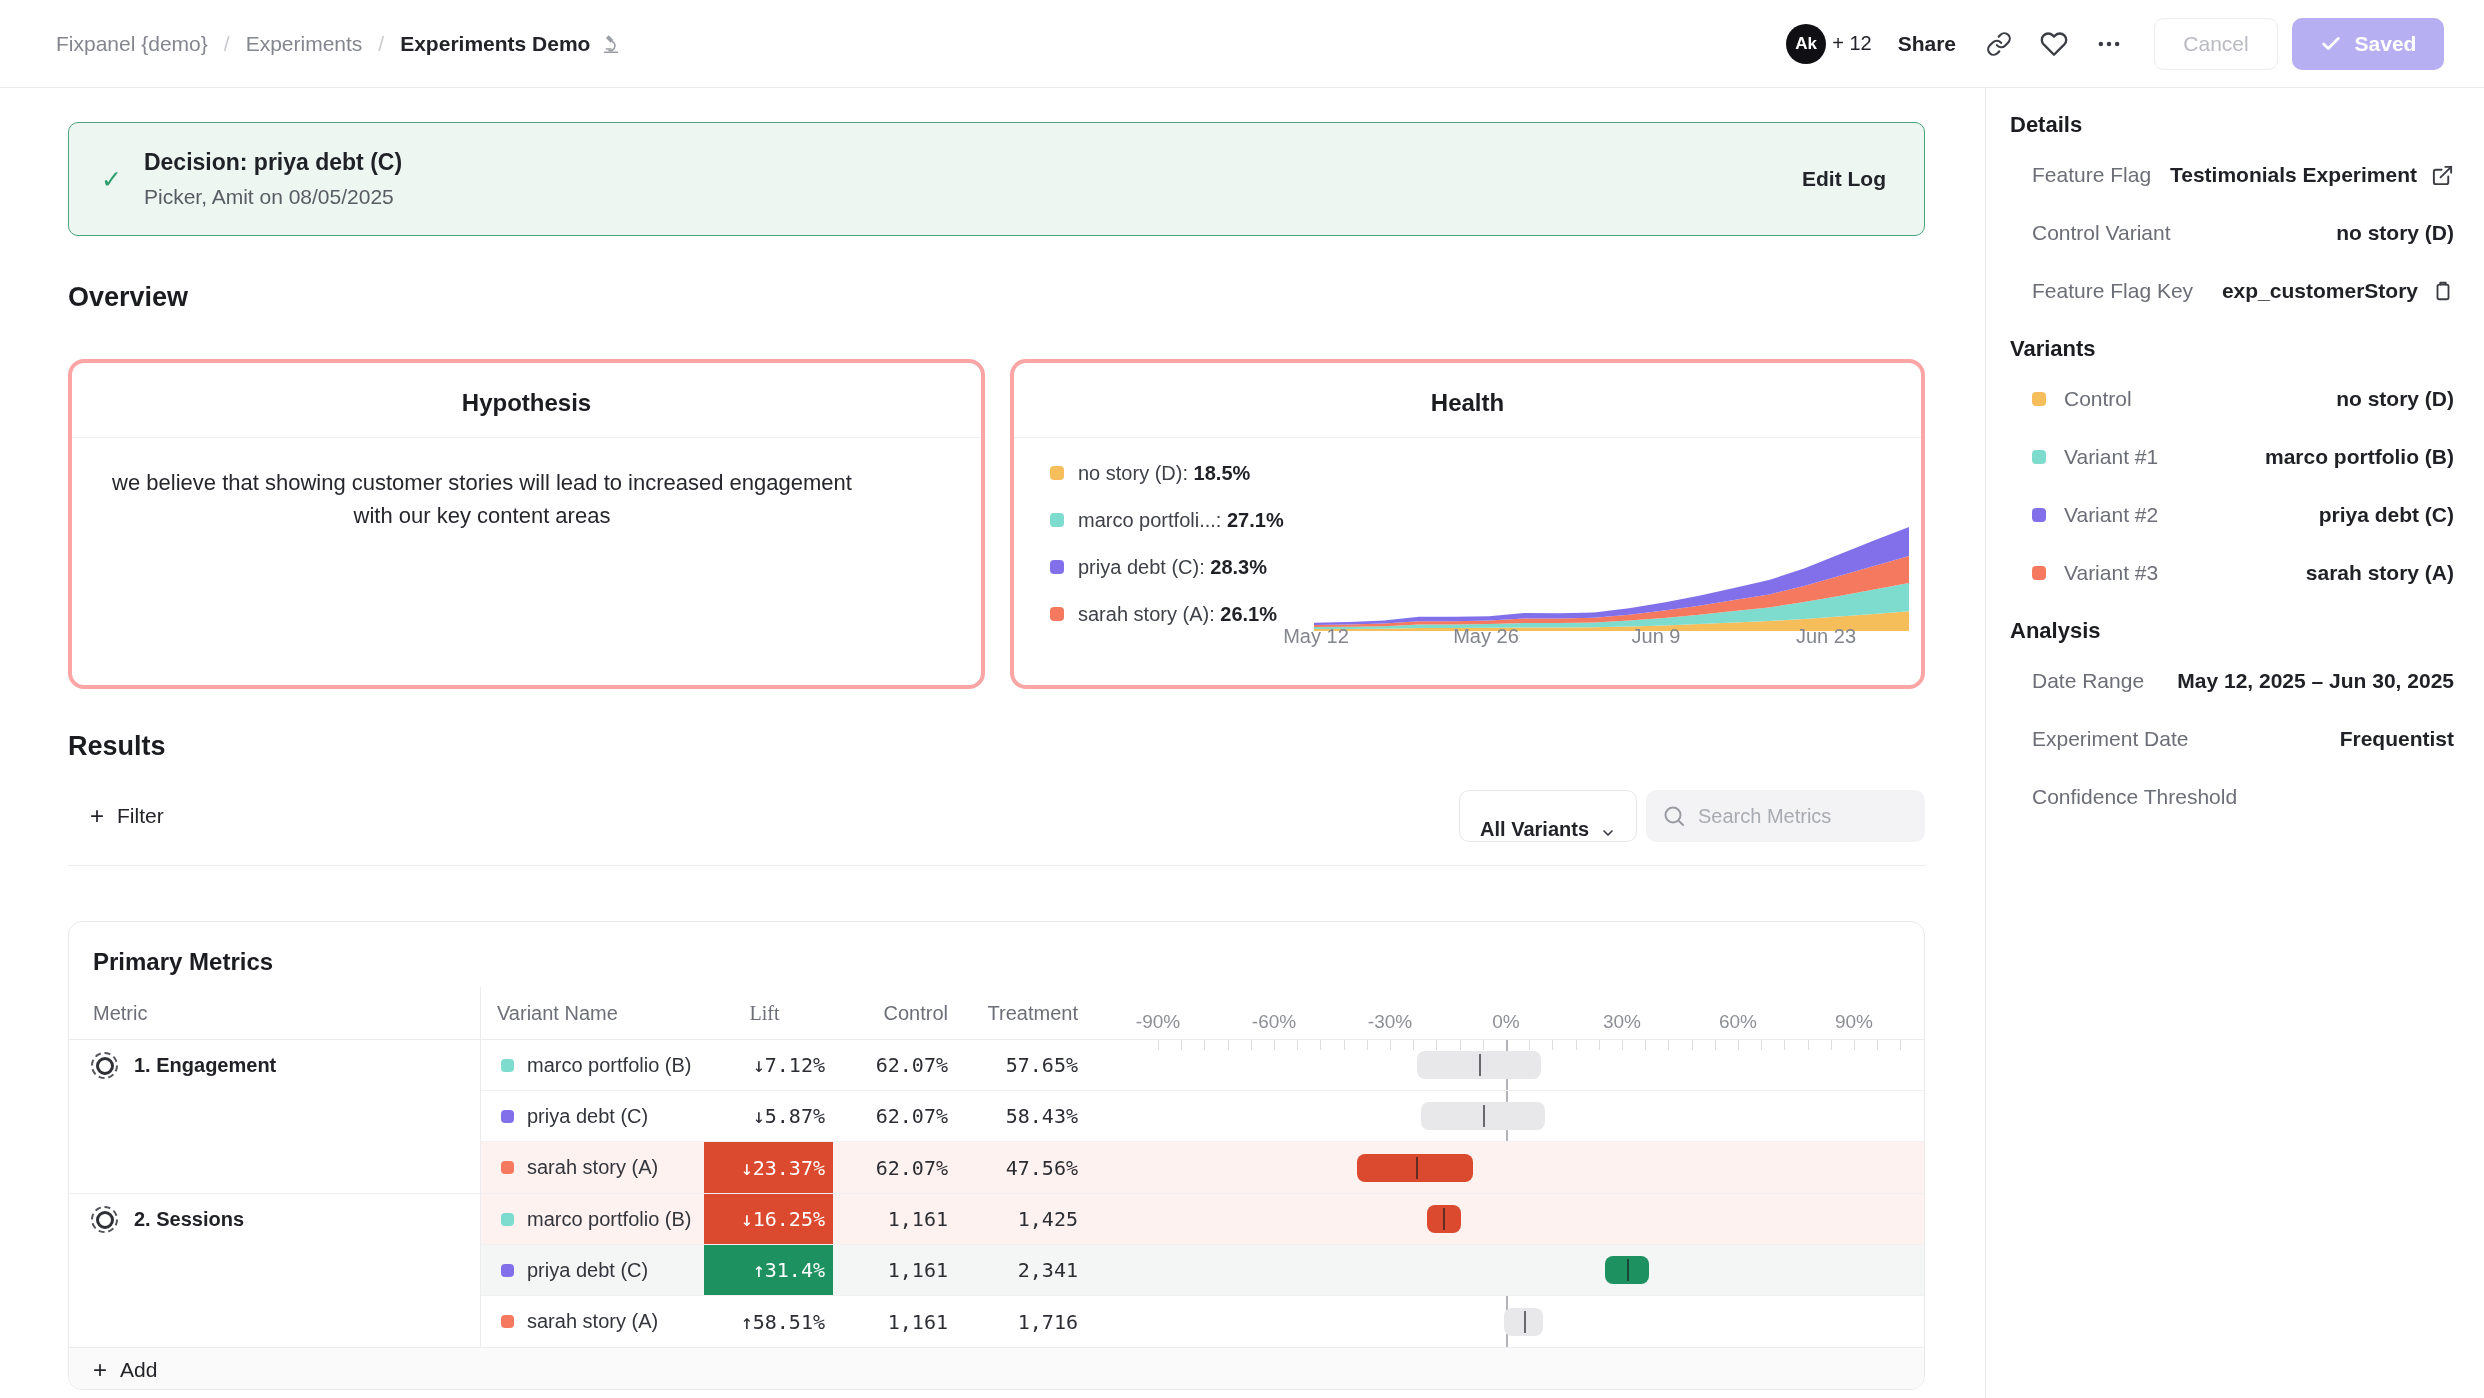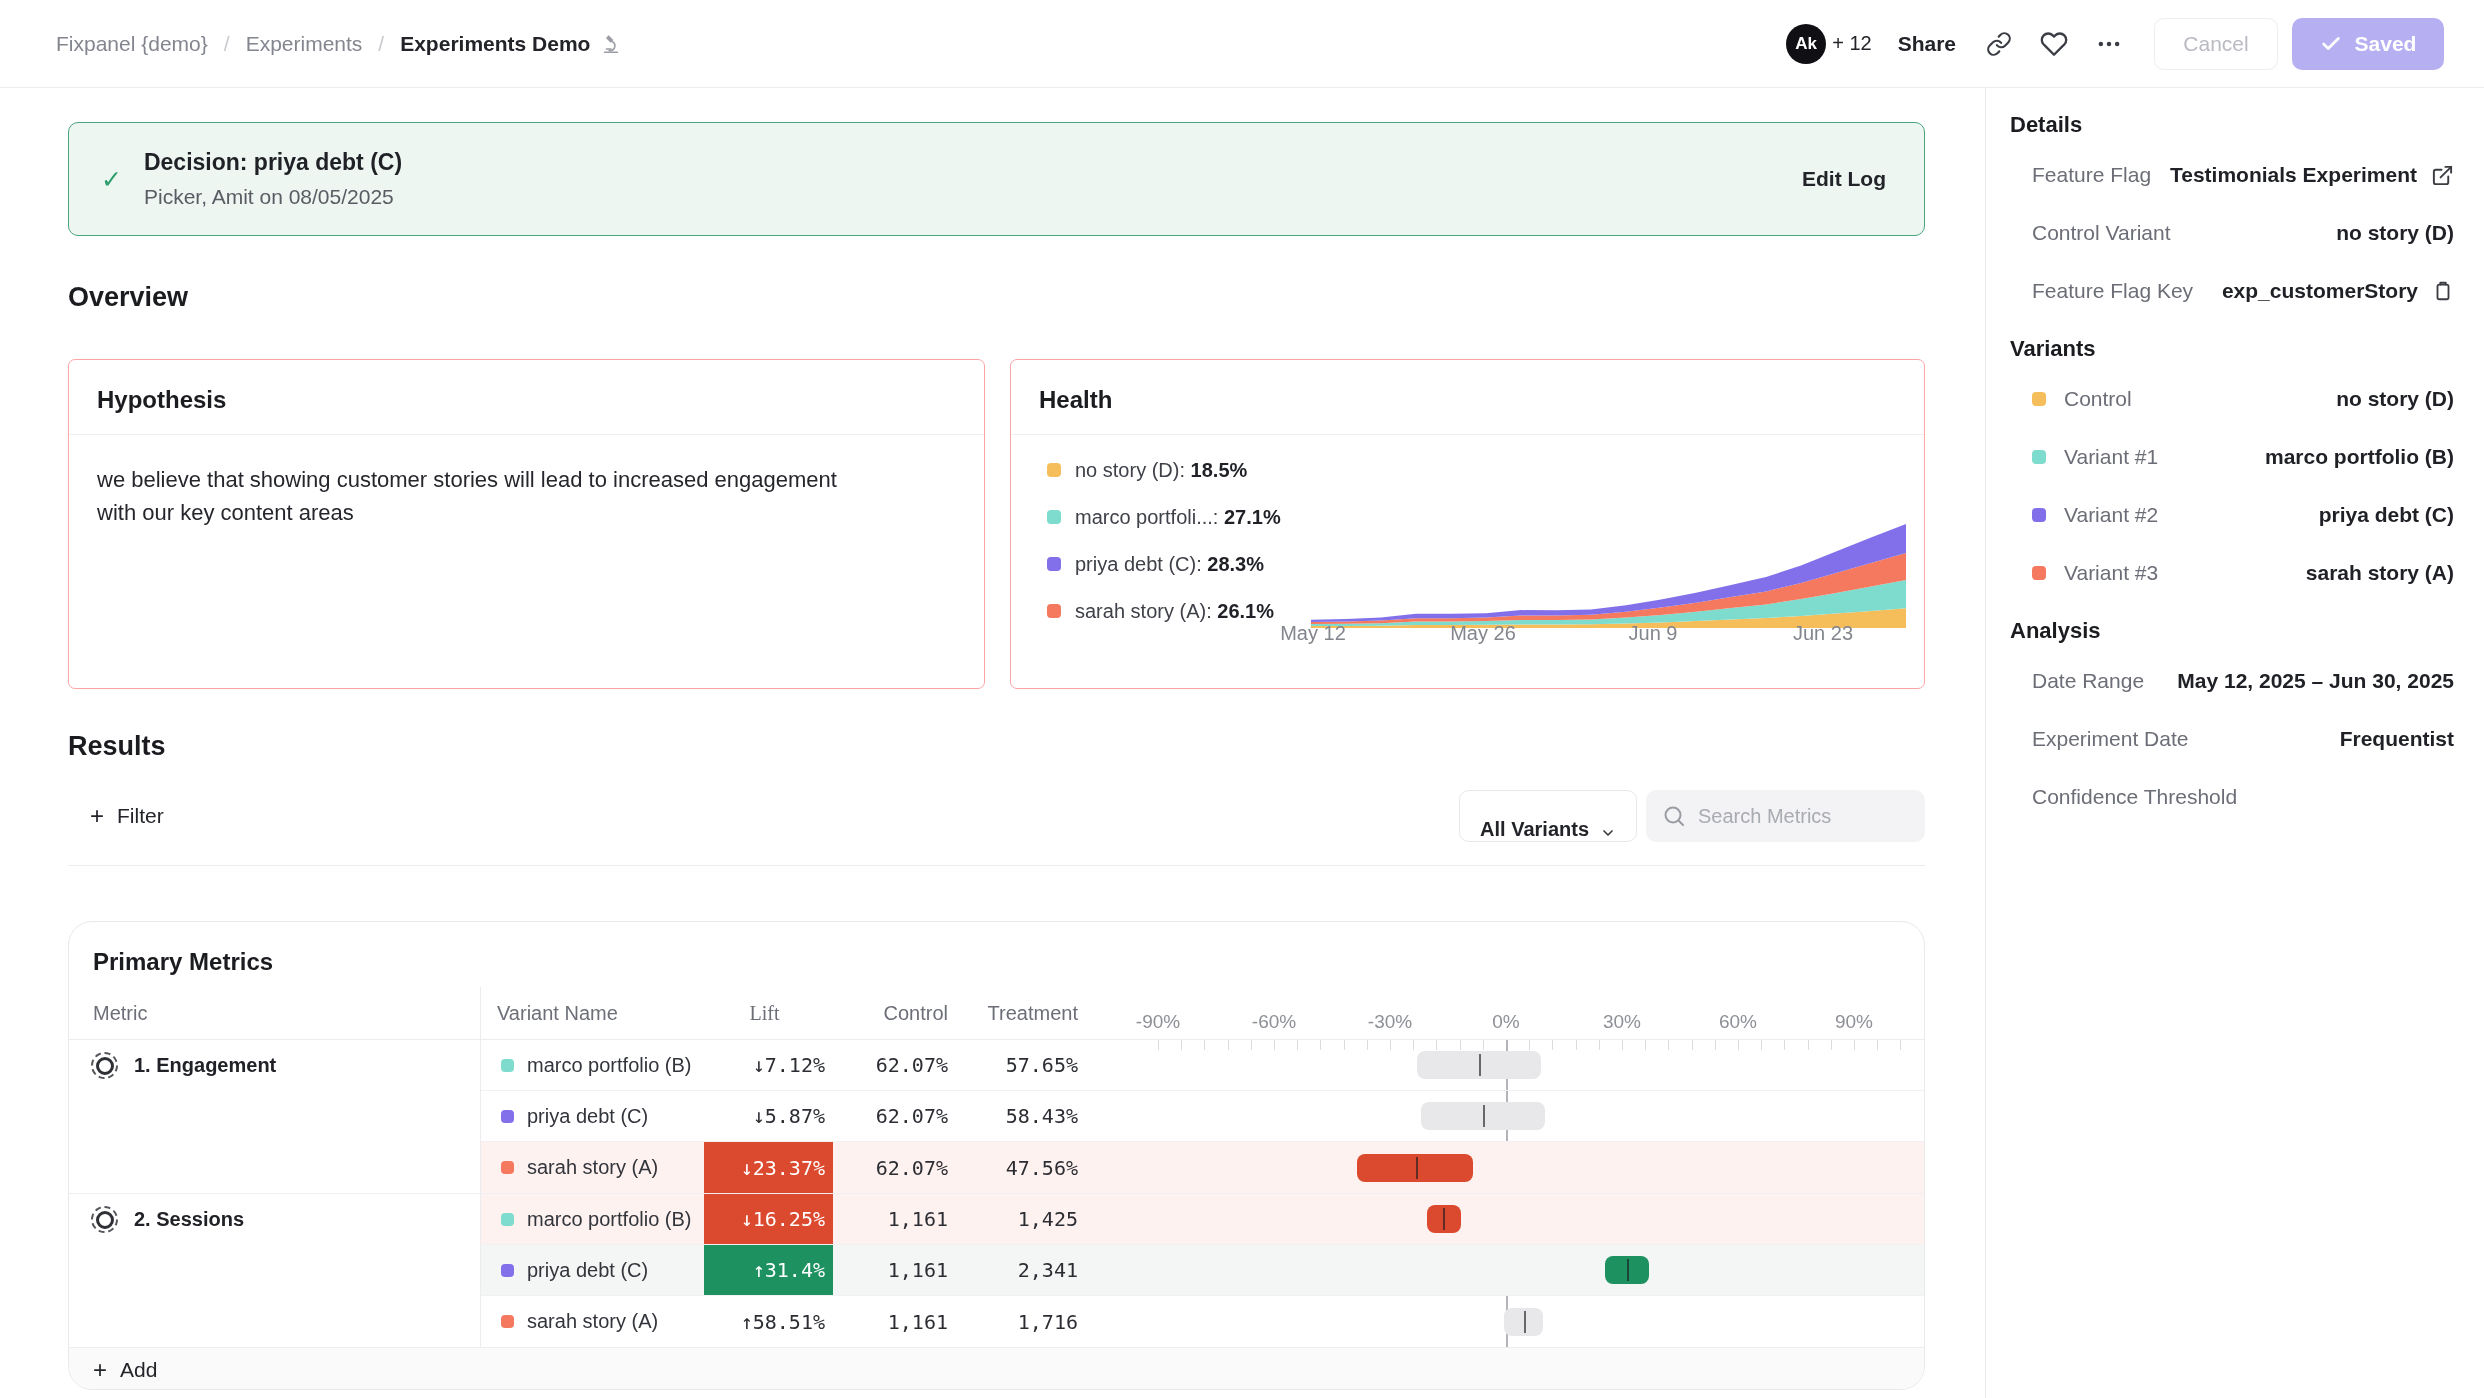--- a/index.html
+++ b/index.html
@@ -35,21 +35,21 @@
   .banner-check { color:#2e9e6d; font-size:25px; }
   .banner-text { margin-left:22px; flex:1; }
   .banner-title { font-size:23px; font-weight:700; color:#1f2126; margin-bottom:9px; }
   .banner-sub { font-size:21px; color:#5a5c63; }
   .banner-edit { font-size:21px; font-weight:700; color:#232429; cursor:pointer; }
 
   h2.section { font-size:27px; font-weight:700; color:#1b1c20; margin-top:46px; }
 
   
   .cards { display:flex; gap:25px; margin-top:46px; height:330px; }
-  .card { background:#fff; border:1px solid #fca5a5; border-radius:7px; }
+  .card { background:#fff; border:4px solid #fca5a5; border-radius:16px;text-align:center; }
   .card-hyp { width:917px; }
   .card-health { width:915px; position:relative; }
   .card-title { font-size:24px; font-weight:700; color:#1b1c20;
     padding:26px 28px 20px 28px; border-bottom:1px solid #efeff1; }
   .hyp-body { padding:28px; font-size:22px; line-height:1.5; color:#26272c; max-width:820px; }
 
   .legend { position:absolute; left:36px; top:96px; }
   .legend-item { display:flex; align-items:center; height:28px; margin-bottom:19px;
     font-size:20px; color:#3f4149; }
   .legend-swatch { width:14px; height:14px; border-radius:4px; margin-right:14px; flex:none; }
@@ -68,21 +68,21 @@
     display:flex; align-items:flex-end; gap:11px; font-size:20px; font-weight:700;
     color:#232429; background:#fff; cursor:pointer; margin-right:9px; }
   .search-box { width:279px; height:52px; background:#f3f3f5; border-radius:10px;
     display:flex; align-items:center; padding:0 16px; gap:12px; }
   .search-box input { border:none; outline:none; background:transparent; font-size:20px;
     color:#26272c; width:200px; font-family:"Liberation Sans",sans-serif; }
   .search-box input::placeholder { color:#a9abb2; }
   .toolbar-rule { margin-top:23px; border-top:1px solid #ececef; }
 
   
-  .pm-card { margin-top:55px; height:469px; border:1px solid #e9e9ec; border-radius:24px;
+  .pm-card { margin-top:55px; height:469px; border:1px solid #e9e9ec; border-radius:14px;
     overflow:hidden; background:#fff; }
   .pm-title { height:65px; padding:26px 0 0 24px; font-size:24px; font-weight:700; color:#1b1c20; }
   .pm-header { height:53px; display:grid; grid-template-columns:412px 223px 129px 133px 140px 1fr;
     border-bottom:1px solid #ececf0; font-size:20px; color:#6d6f78; align-items:center; }
   .h-metric { padding-left:24px; border-right:1px solid #ececef; height:100%;
     display:flex; align-items:center; }
   .h-variant { padding-left:16px; }
   .h-lift { text-align:center; padding-right:8px;font-family:Liberation Serif, serif; }
   .h-control { text-align:right; padding-right:18px; }
   .h-treat { text-align:right; padding-right:28px; }

